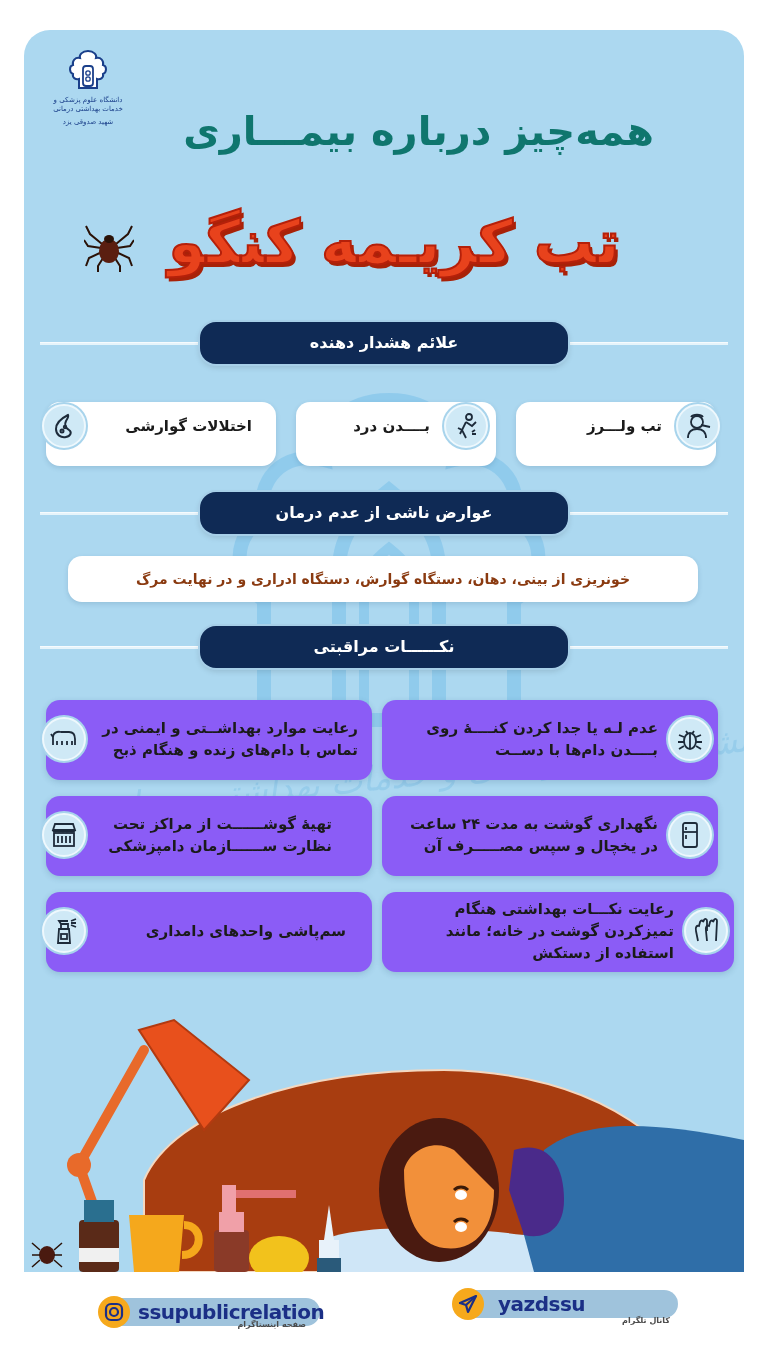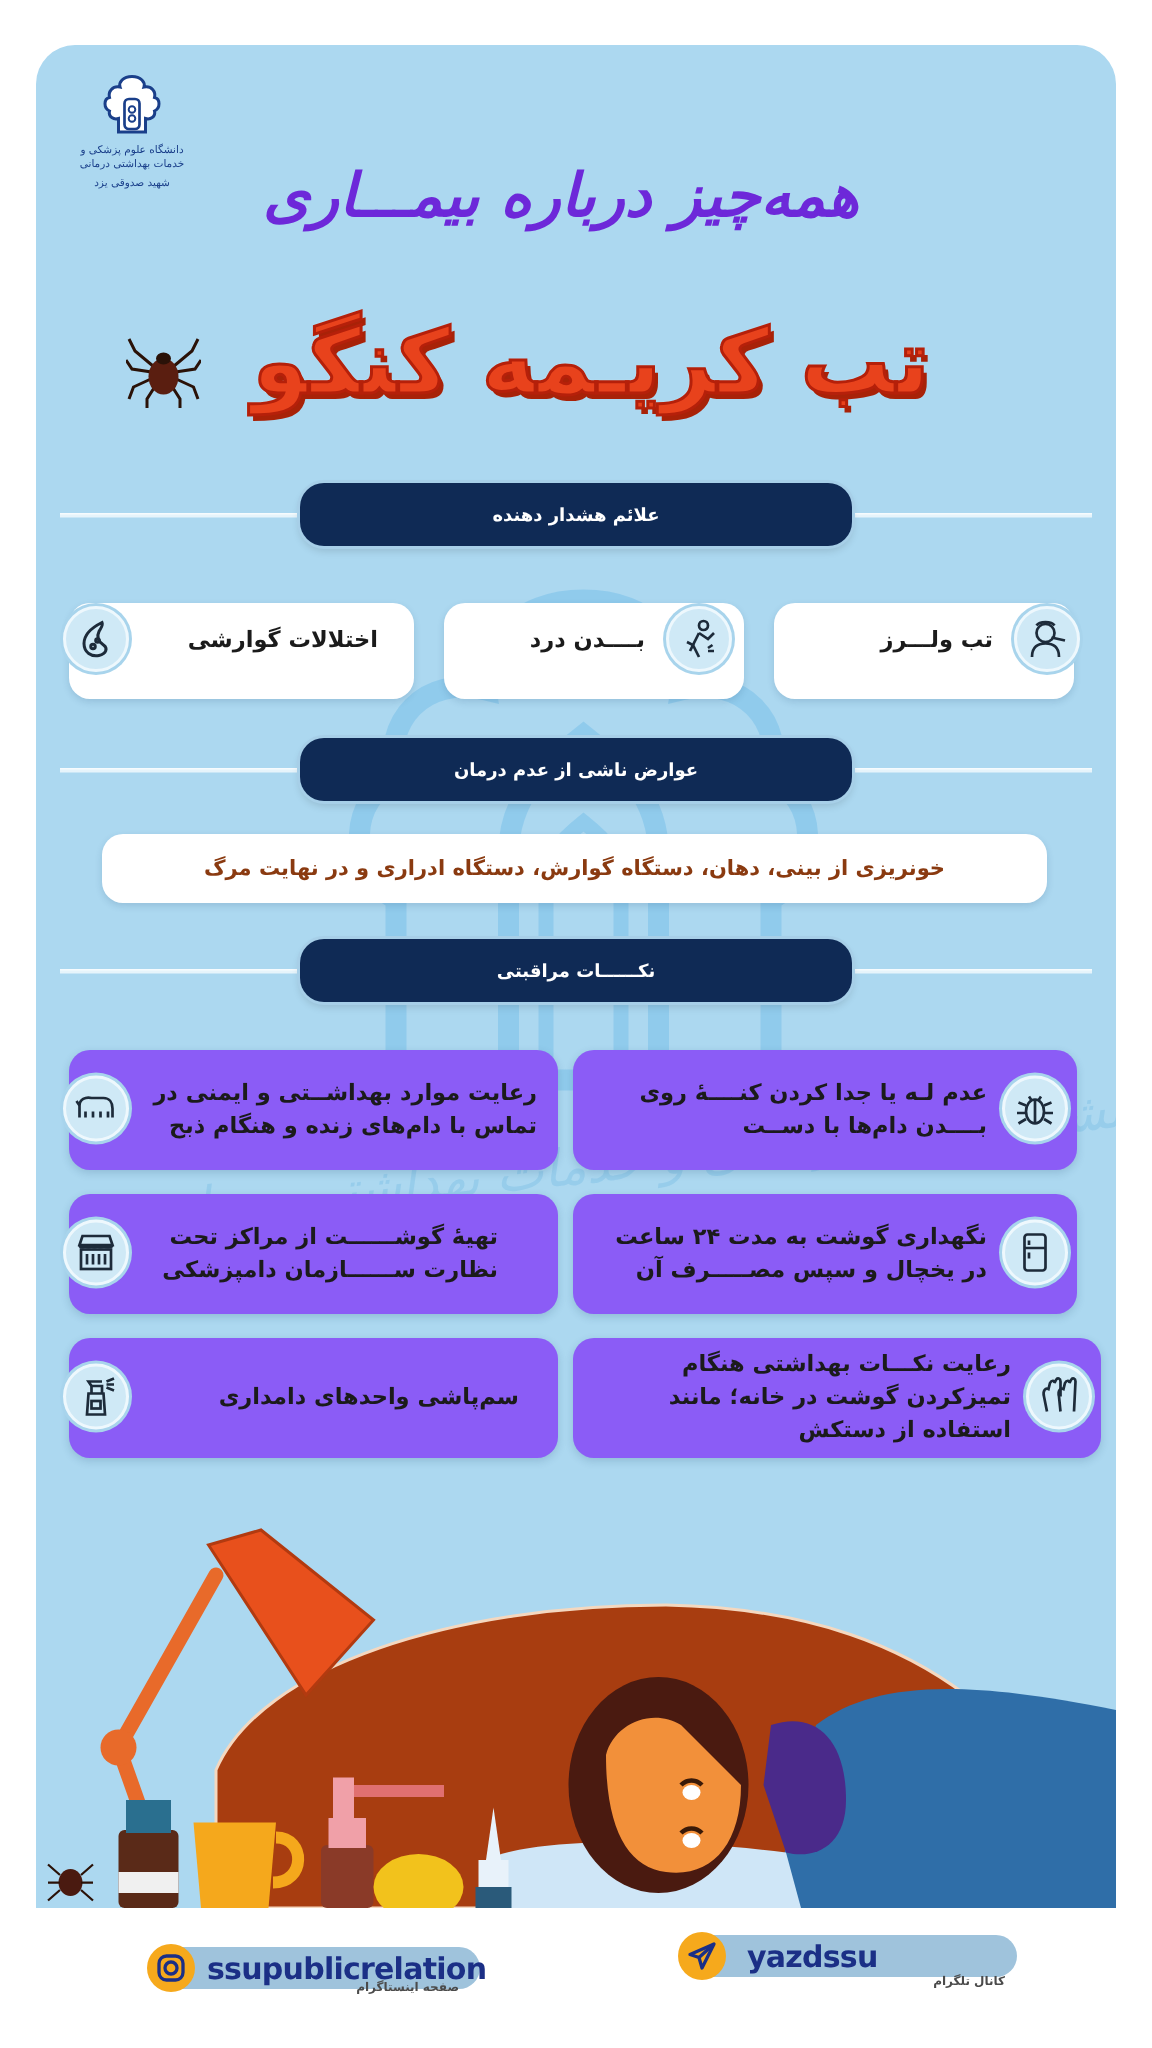--- a/index.html
+++ b/index.html
@@ -20,24 +20,23 @@
     position: absolute; left: 110px; top: 720px; width: 640px;
     font-size: 34px; color: #7fc0e6; opacity: .45; transform: rotate(-6deg);
     font-family: "DejaVu Serif", serif; font-style: italic; white-space: nowrap;
   }
 
   .logo { position: absolute; left: 24px; top: 18px; width: 80px; text-align: center; }
   .logo svg { display: block; margin: 0 auto; }
   .logo-text { font-size: 7px; color: #1a3f8a; line-height: 1.3; margin-top: 4px; }
 
   .title-1 {
-    position: absolute; right: 90px; top: 78px; width: 560px; text-align: center;
-    font-size: 40px; font-weight: 900; color: #6d28d9; font-family: "DejaVu Sans", sans-serif;
+    position: absolute; right: 90px; top: 78px; width: 560px; text-align: right;
+    font-size: 40px; font-weight: 900; color: #0f766e; font-family: "DejaVu Sans", sans-serif;
     letter-spacing: -1px;
-    font-style: italic;
   }
   .title-2 {
     position: absolute; right: 100px; top: 182px; width: 500px; text-align: center;
     font-size: 60px; font-weight: 900; color: #e8421c; line-height: 1;
     -webkit-text-stroke: 2px #b5200a;
     text-shadow: 3px 4px 0 #a82208, 0 0 2px #fff;
   }
   .tick-title { position: absolute; left: 60px; top: 192px; }
 
   .section-head {
@@ -45,21 +44,21 @@
   }
   .section-head .line {
     position: absolute; top: 20px; height: 3px; background: #e6f4fb;
     border-top: 1px solid #f6fbfe;
   }
   .section-head .line.l { left: 16px; width: 170px; }
   .section-head .line.r { right: 16px; width: 170px; }
   .section-head .pill {
     position: absolute; left: 176px; width: 368px; height: 42px; top: 0;
     background: #0f2a55; border-radius: 16px; color: #fff;
-    font-size: 12px; font-weight: 700; text-align: center; line-height: 42px;
+    font-size: 16px; font-weight: 700; text-align: center; line-height: 42px;
     box-shadow: 0 0 0 2px #a7cfe8, 0 3px 6px rgba(0,0,0,.15);
   }
 
   .symptom {
     position: absolute; top: 372px; height: 64px; background: #fff;
     border-radius: 14px; box-shadow: 0 2px 5px rgba(20,60,100,.15);
   }
   .symptom .label {
     position: absolute; top: 0; height: 48px; line-height: 48px;
     font-size: 15px; font-weight: 700; color: #1b1b1b; white-space: nowrap;

